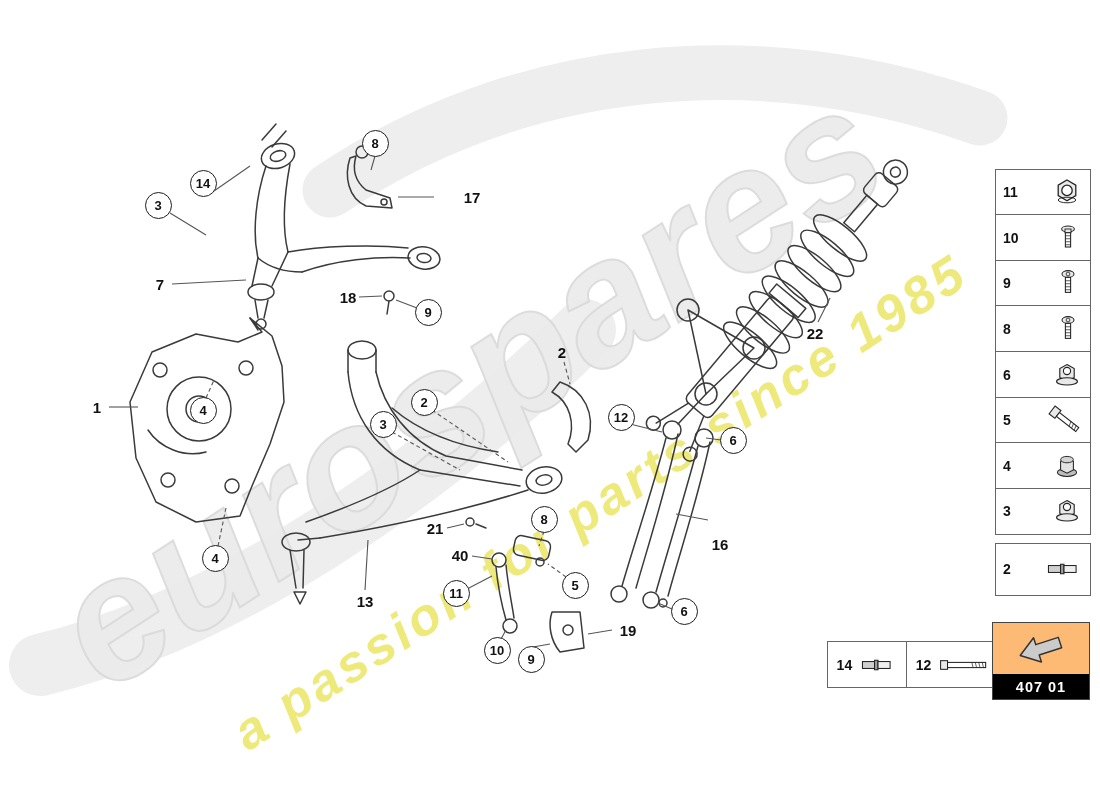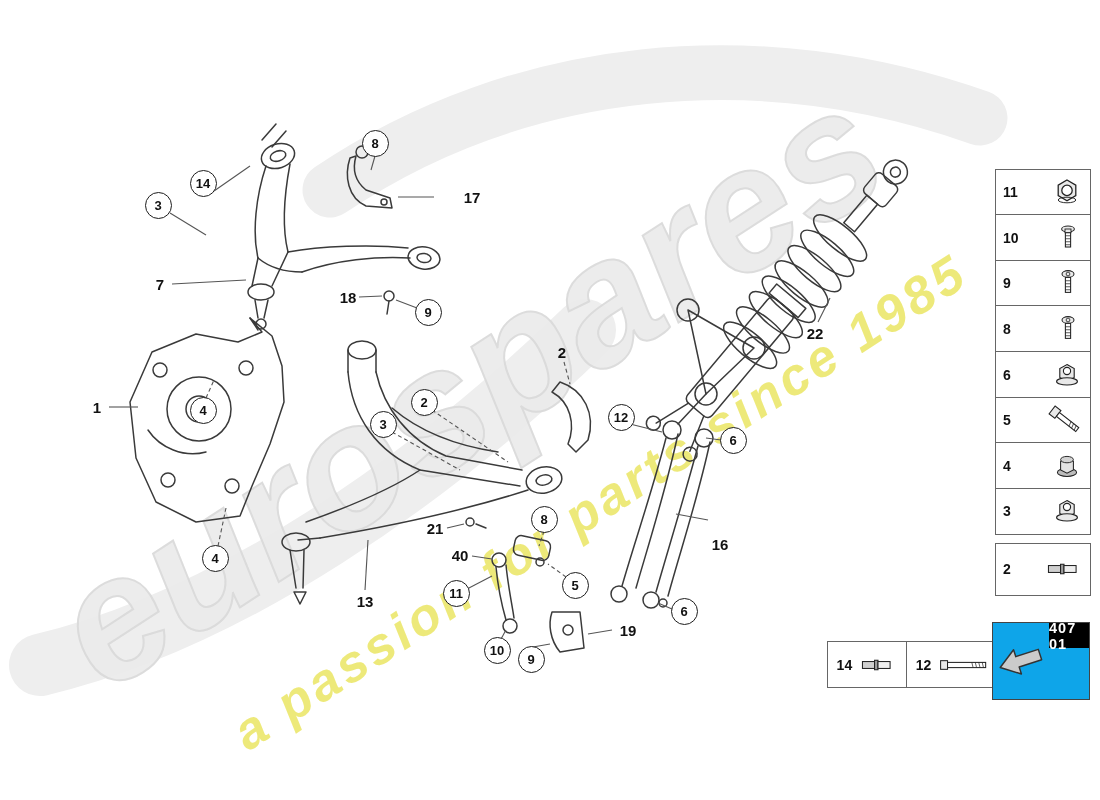--- a/index.html
+++ b/index.html
@@ -14,21 +14,21 @@
   #sidebar{position:absolute;left:995px;top:170px;width:96px;z-index:4}
   .legend-box{width:96px;height:47px;border:1.4px solid #666;background:#fff;display:flex;
               align-items:center;justify-content:space-between;padding:0 7px;margin-top:-1.4px}
   .legend-box.gap-top{margin-top:8px;height:53px}
   .legend-num{font-size:14px;font-weight:bold}
   .legend-icon{display:flex;align-items:center;justify-content:center}
   #footer-boxes{position:absolute;left:828px;top:641px;display:flex;z-index:4}
   .footer-box{height:47px;min-width:73px;border:1.4px solid #666;background:#fff;display:flex;
               align-items:center;gap:7px;padding:0 9px;margin-left:-1.4px}
   #pagecode-box{position:absolute;left:992px;top:622px;width:98px;height:78px;border:1.6px solid #444;
-                background:#0ea5e9;display:flex;flex-direction:row;z-index:4}
+                background:#fdba74;display:flex;flex-direction:column;z-index:4}
   #pagecode-arrow{flex:1;display:flex;align-items:center;justify-content:center}
   #pagecode-label{height:25px;background:#000;color:#fff;display:flex;align-items:center;
                   justify-content:center;font-weight:bold;font-size:14.5px;letter-spacing:1px}
 </style>
 </head>
 <body>
 
 <div id="stage">
 
   <svg id="art" width="1100" height="800" viewBox="0 0 1100 800">

